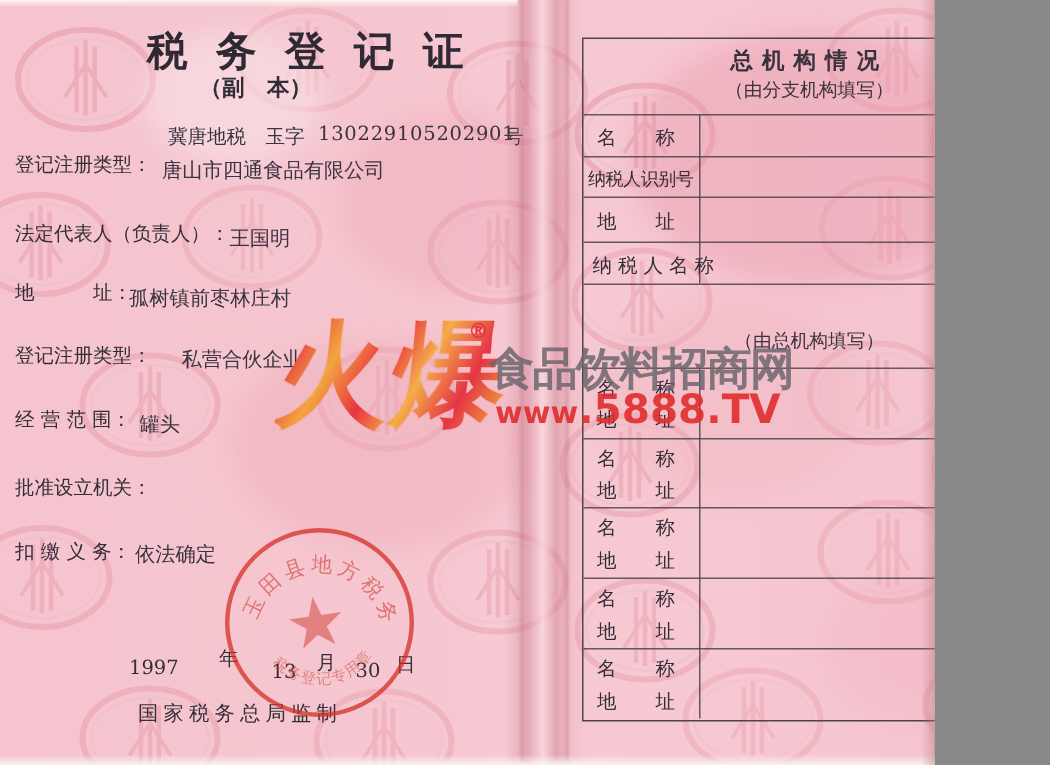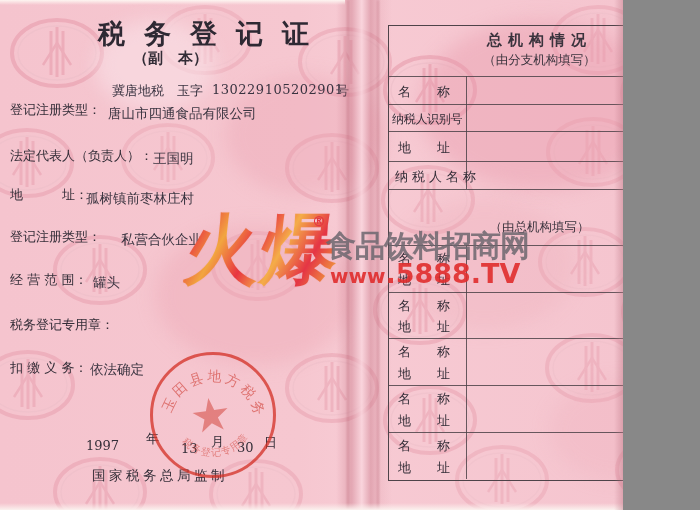--- a/index.html
+++ b/index.html
@@ -164,21 +164,21 @@
 
   <span class="lbl" style="top:186px">地　　　址：</span>
   <span class="val" style="left:86px;top:190px">孤树镇前枣林庄村</span>
 
   <span class="lbl" style="top:228px">登记注册类型：</span>
   <span class="val" style="left:121px;top:231px">私营合伙企业</span>
 
   <span class="lbl" style="top:271px">经 营 范 围：</span>
   <span class="val" style="left:93px;top:274px">罐头</span>
 
-  <span class="lbl" style="top:316px">税务登记专用章：</span>
+  <span class="lbl" style="top:316px">批准设立机关：</span>
 
   <span class="lbl" style="top:359px">扣 缴 义 务：</span>
   <span class="val" style="left:90px;top:361px">依法确定</span>
 
 
   <div class="dateline">
     <span style="left:86px;top:438px">1997</span>
     <span style="left:146px;top:430px">年</span>
     <span style="left:181px;top:441px">13</span>
     <span style="left:211px;top:433px">月</span>

